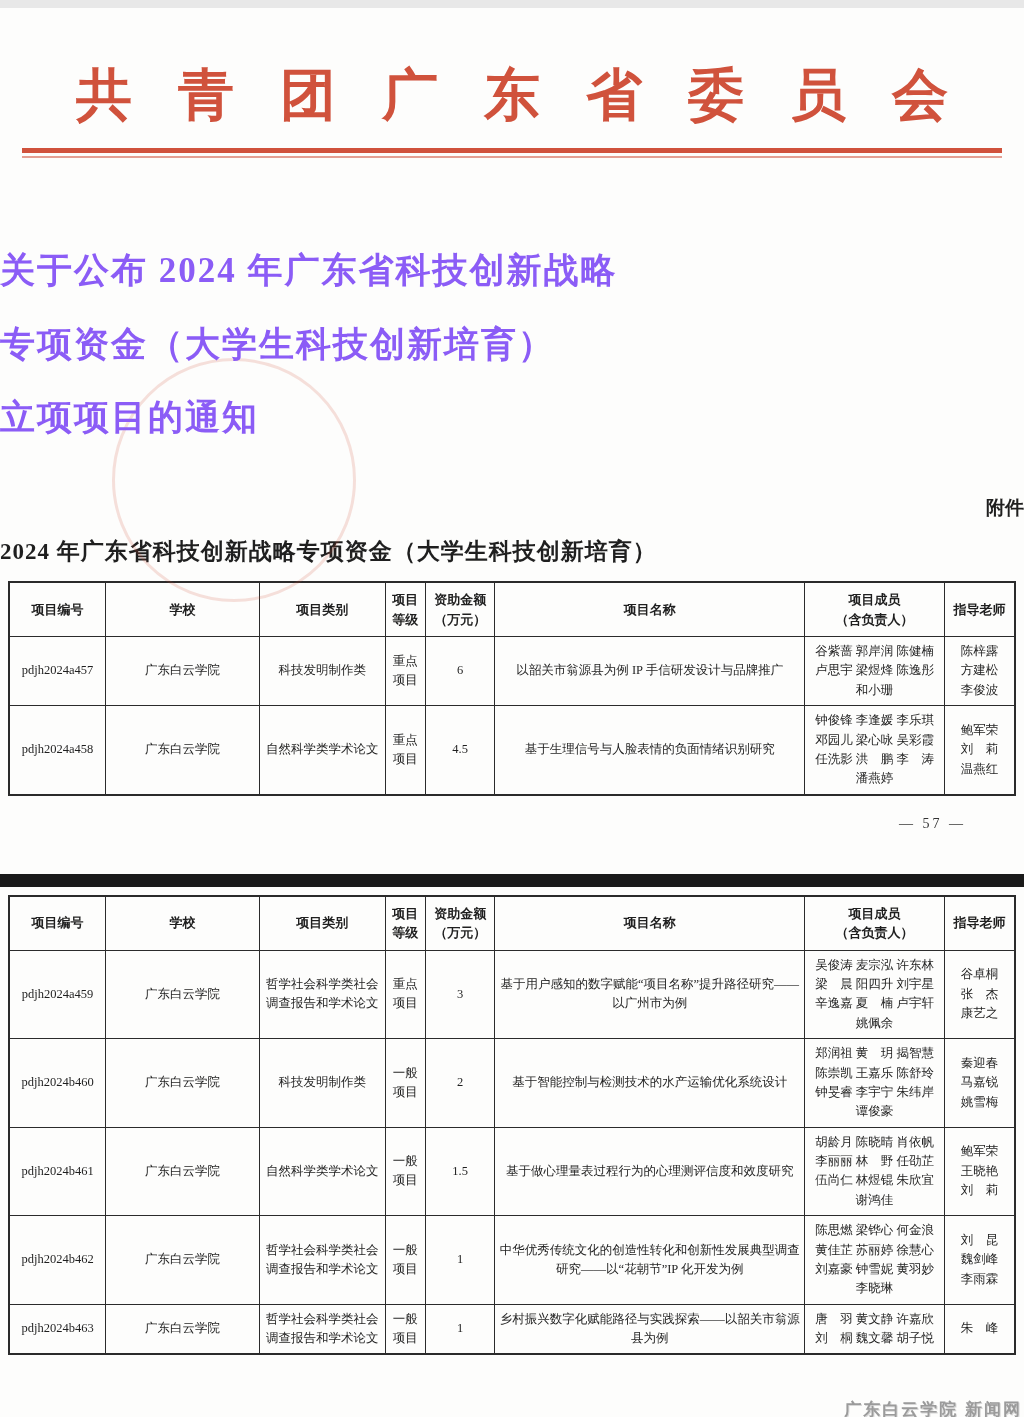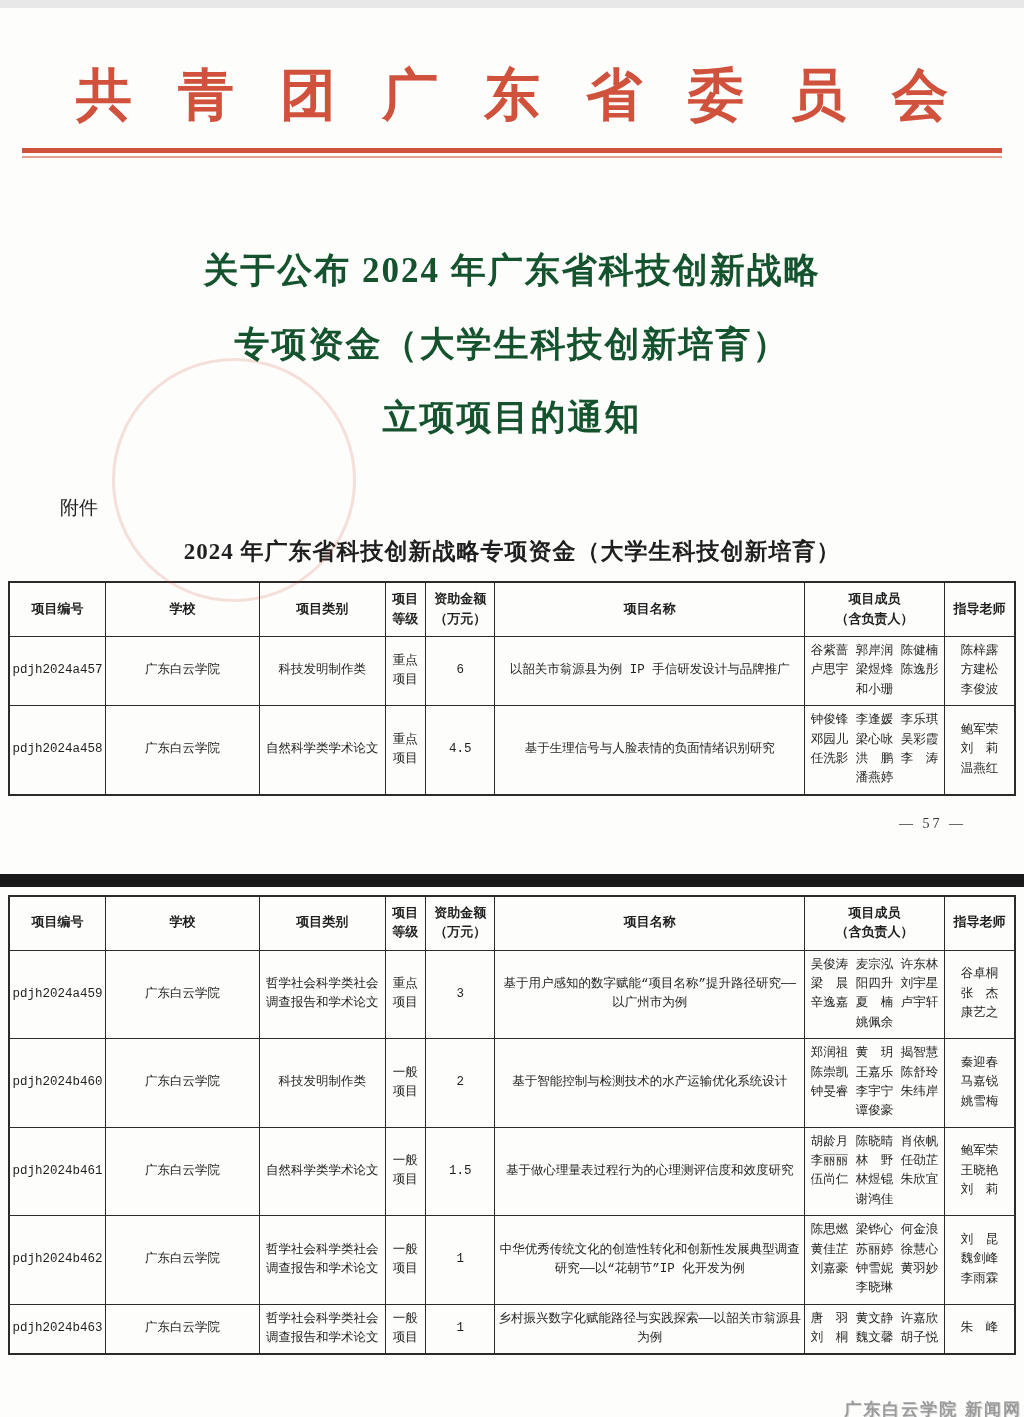--- a/index.html
+++ b/index.html
@@ -13,42 +13,42 @@
     padding-top:50px;text-align:center;color:#d0523c;
     font-size:56px;font-weight:bold;letter-spacing:46px;text-indent:46px;
     white-space:nowrap;
   }
   .red-rule{margin:14px 22px 0;}
   .red-rule .thick{height:5px;background:#d0523c;}
   .red-rule .thin{height:2px;background:#d0523c;opacity:.55;margin-top:3px;}
   
   .notice-title{
     position:relative;z-index:1;
-    margin-top:76px;text-align:center;
+    margin-top:76px;
     font-size:35px;font-weight:bold;line-height:2.1;
-    white-space:pre-line;letter-spacing:2px;color:#14532d;
+    white-space:pre-line;letter-spacing:2px;color:#8b5cf6;
   }
   .seal{
     position:absolute;left:112px;top:350px;width:238px;height:238px;
     border:3px solid rgba(205,75,55,.17);border-radius:50%;z-index:0;
   }
   
   .attachment{
-    margin:40px 0 0 60px;font-size:19px;font-weight:normal;
+    margin:40px 0 0 60px;font-size:19px;font-weight:bold;
     font-family:"Liberation Sans","DejaVu Sans",sans-serif;
+    text-align:right;
   }
   .list-title{
-    margin-top:10px;text-align:center;font-size:23px;font-weight:bold;
+    margin-top:10px;font-size:23px;font-weight:bold;
     line-height:1.85;letter-spacing:1px;
   }
   
   table.roster{
     width:1008px;margin:8px auto 0;border-collapse:collapse;table-layout:fixed;
     border:2px solid #2b2b2b;
-    font-family:Liberation Mono, monospace;
   }
   table.roster th,table.roster td{
     border:1px solid #2b2b2b;text-align:center;vertical-align:middle;
     padding:5px 2px;font-size:12.5px;line-height:1.55;
     white-space:pre-line;word-break:break-all;overflow:hidden;
   }
   table.roster th{font-weight:bold;font-size:13px;padding:7px 2px;line-height:1.5;}
   .t2{margin-top:64px;}
   
   .page-num{

